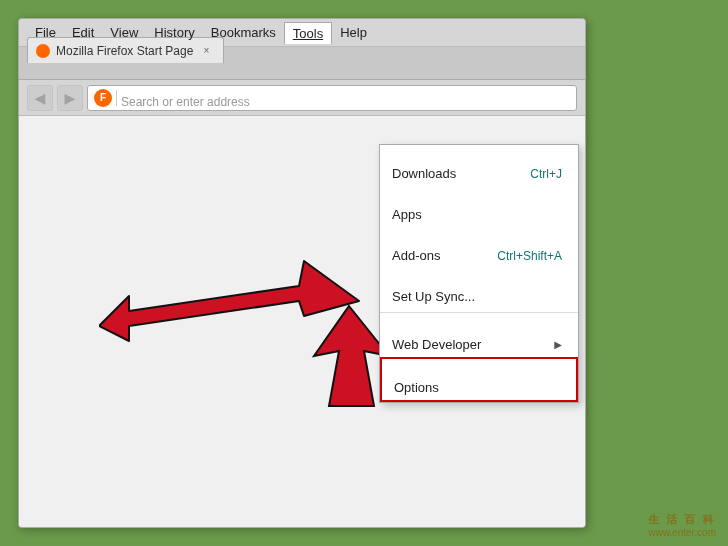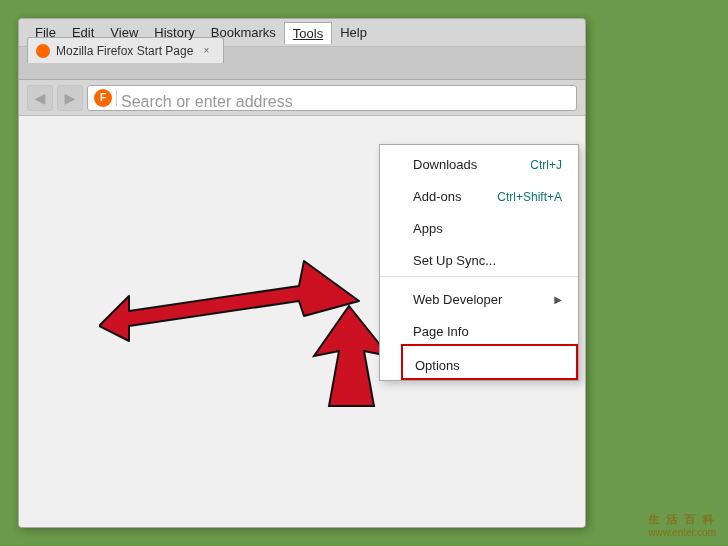--- a/index.html
+++ b/index.html
@@ -154,21 +154,21 @@
       font-size: 10px;
       color: white;
       font-weight: bold;
     }
     .address-separator {
       width: 1px;
       height: 16px;
       background: #ccc;
     }
     .address-text {
-      font-size: 16px;
+      font-size: 12px;
       color: #999;
       flex: 1;
       margin-top: 8px;
     }
 
     
     .page-content {
       background: #f0f0f0;
       flex: 1;
       height: calc(100% - 28px - 30px - 36px);
@@ -183,25 +183,24 @@
       background: #fff;
       border: 1px solid #aaa;
       box-shadow: 3px 3px 8px rgba(0,0,0,0.2);
       min-width: 200px;
       z-index: 500;
       font-size: 13px;
     }
     .dropdown-item {
       display: flex;
       align-items: center;
-      padding: 12px 16px 5px 12px;
+      padding: 21px 16px 5px 12px;
       cursor: pointer;
       color: #222;
       position: relative;
-      margin-left: 21px;
     }
     .dropdown-item.options-item {
       border: 2px solid #cc0000;
     }
     .dropdown-item-label {
       flex: 1;
       text-decoration: none;
     }
     .dropdown-shortcut {
       color: #0f766e;
@@ -292,36 +291,33 @@
   </div>
 
   <div class="page-content">
 
     <div class="dropdown-menu">
       <div class="dropdown-item">
         <span class="dropdown-item-label">Downloads</span>
         <span class="dropdown-shortcut">Ctrl+J</span>
       </div>
       <div class="dropdown-item">
+        <span class="dropdown-item-label">Apps</span>
+      </div>
+      <div class="dropdown-item">
         <span class="dropdown-item-label">Add-ons</span>
         <span class="dropdown-shortcut">Ctrl+Shift+A</span>
       </div>
       <div class="dropdown-item">
-        <span class="dropdown-item-label">Apps</span>
-      </div>
-      <div class="dropdown-item">
         <span class="dropdown-item-label">Set Up Sync...</span>
       </div>
       <div class="dropdown-divider"></div>
       <div class="dropdown-item">
         <span class="dropdown-item-label">Web Developer</span>
         <span class="dropdown-arrow">▶</span>
-      </div>
-      <div class="dropdown-item">
-        <span class="dropdown-item-label">Page Info</span>
       </div>
       <div class="dropdown-item options-item">
         <span class="dropdown-item-label">Options</span>
       </div>
     </div>
 
     <svg class="red-arrow" viewBox="0 0 280 160" xmlns="http://www.w3.org/2000/svg">
       <g fill="#cc1122" stroke="#222" stroke-width="1.5">
 
         <polygon points="

